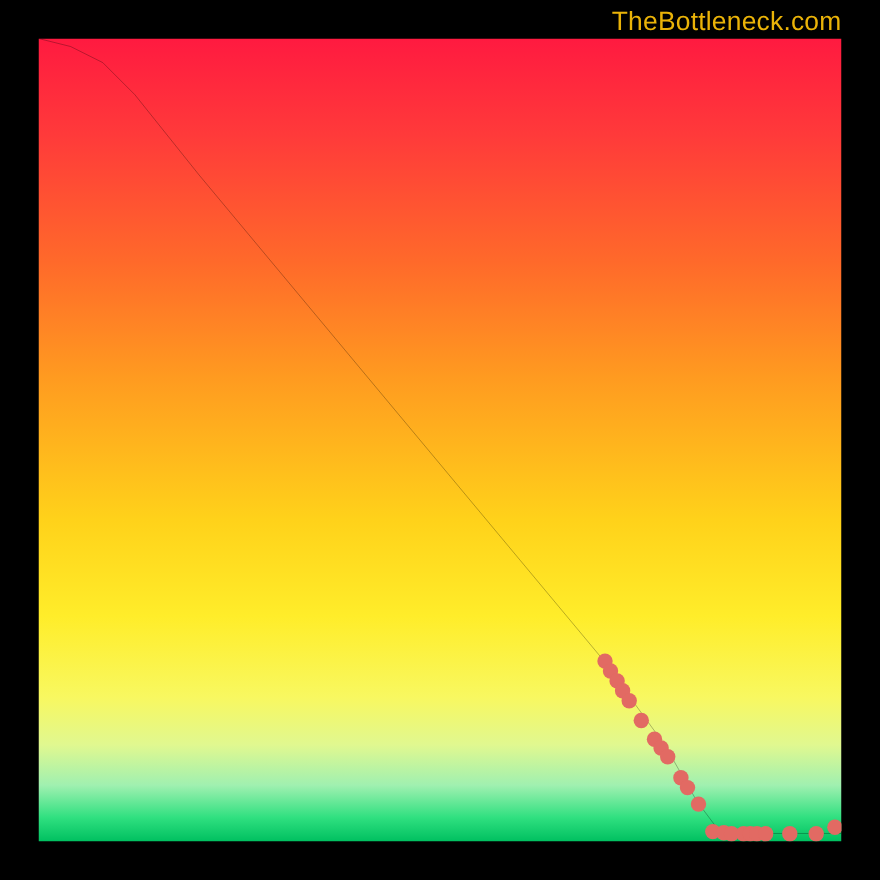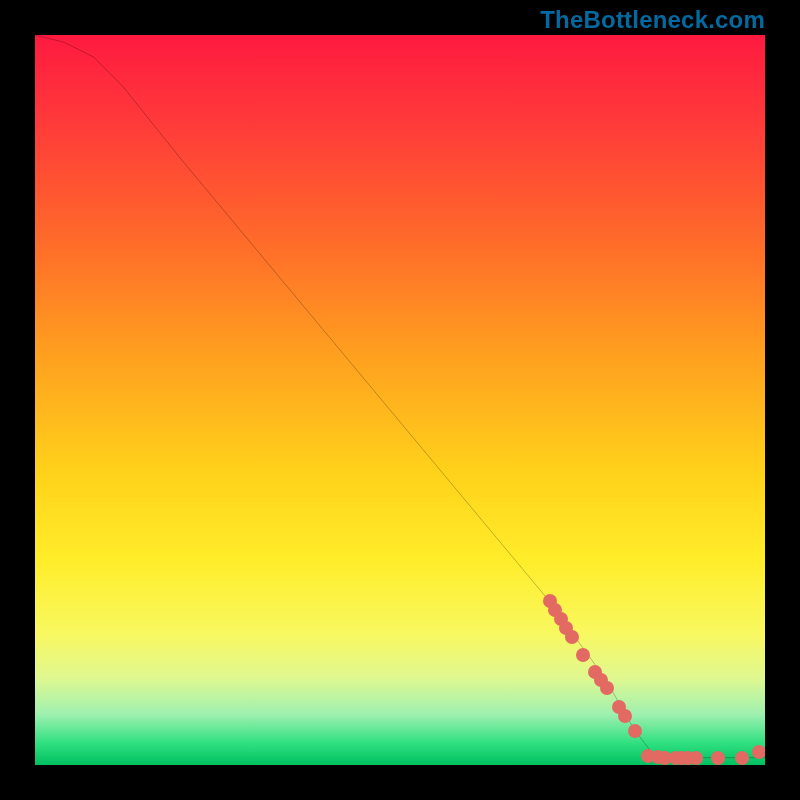--- a/index.html
+++ b/index.html
@@ -44,23 +44,23 @@
   .curve {
     position: absolute;
     inset: 0;
     width: 100%;
     height: 100%;
   }
   .watermark {
     position: absolute;
     top: 6px;
     right: 35px;
-    color: #0369a1;
+    color: #eab308;
     font-size: 24px;
-    font-weight: 700;
+    font-weight: 400;
     letter-spacing: 0.2px;
   }
   .marker {
     position: absolute;
     width: 14px;
     height: 14px;
     border-radius: 50%;
     background: #e26a63;
     transform: translate(-50%, -50%);
   }

